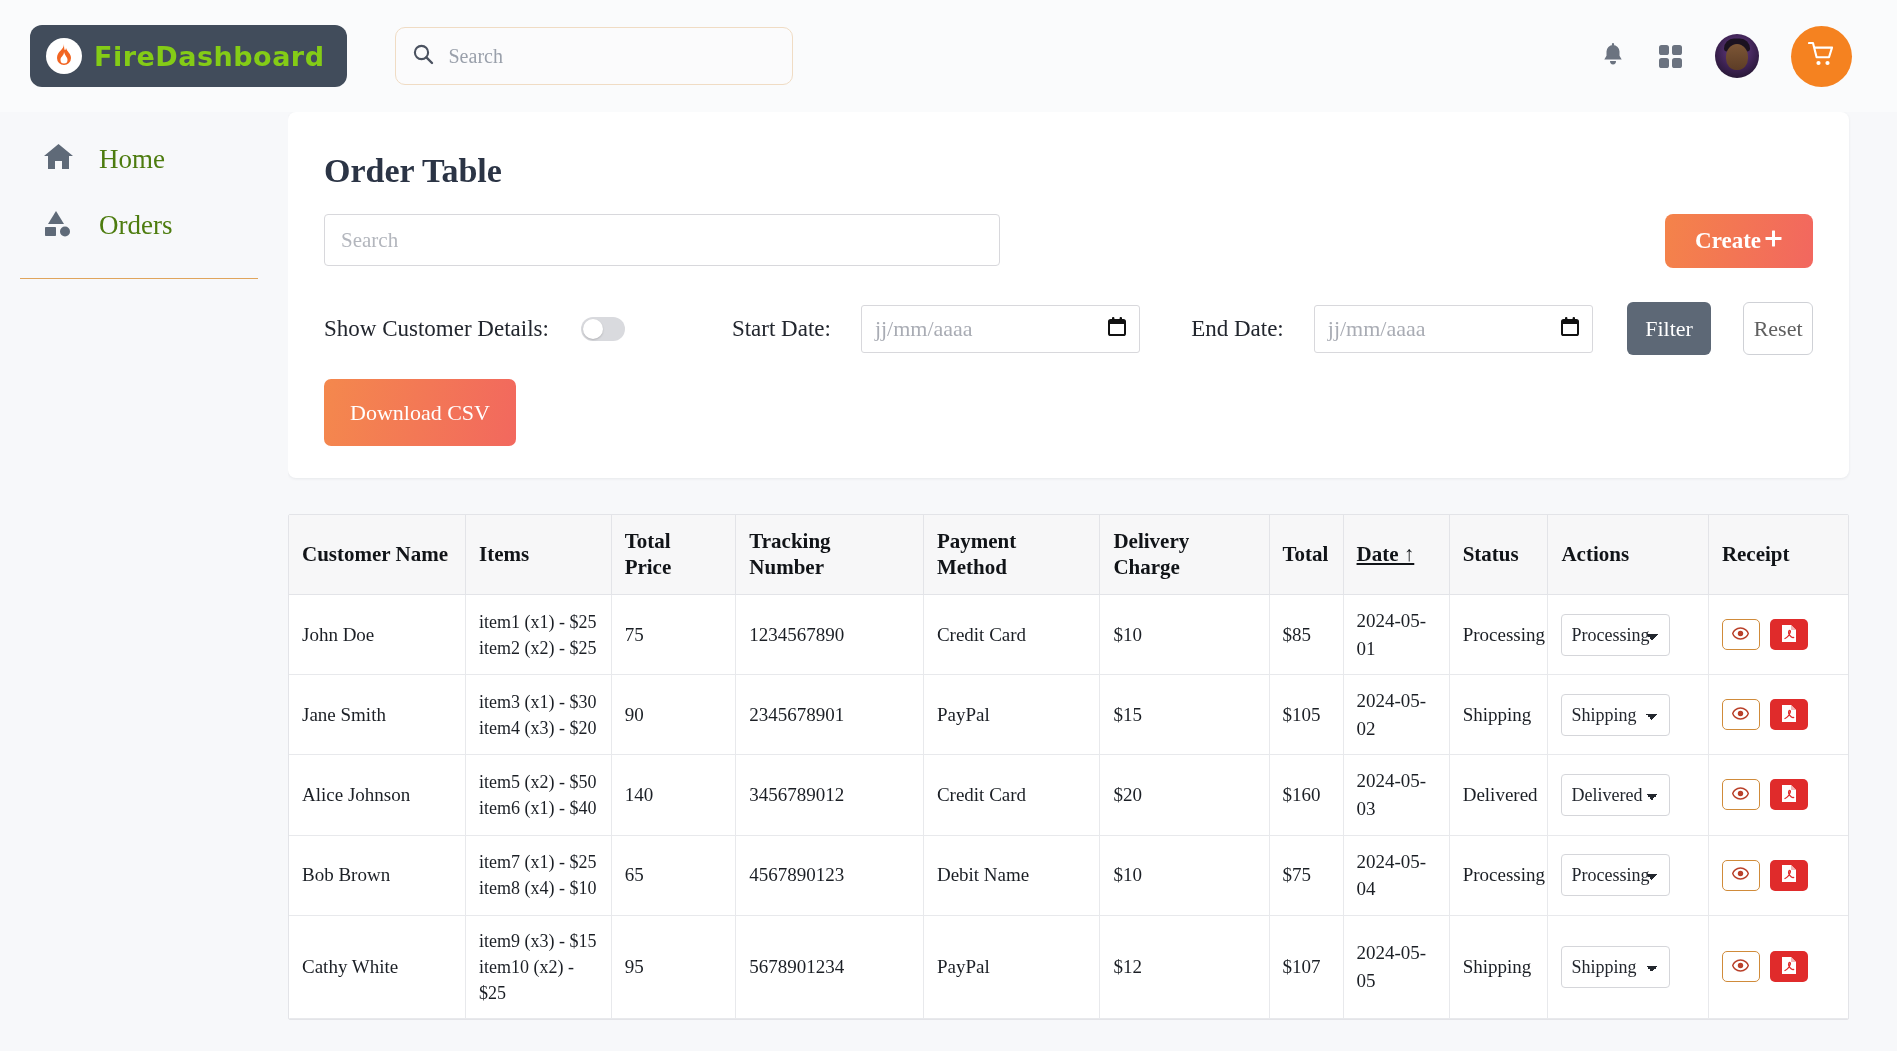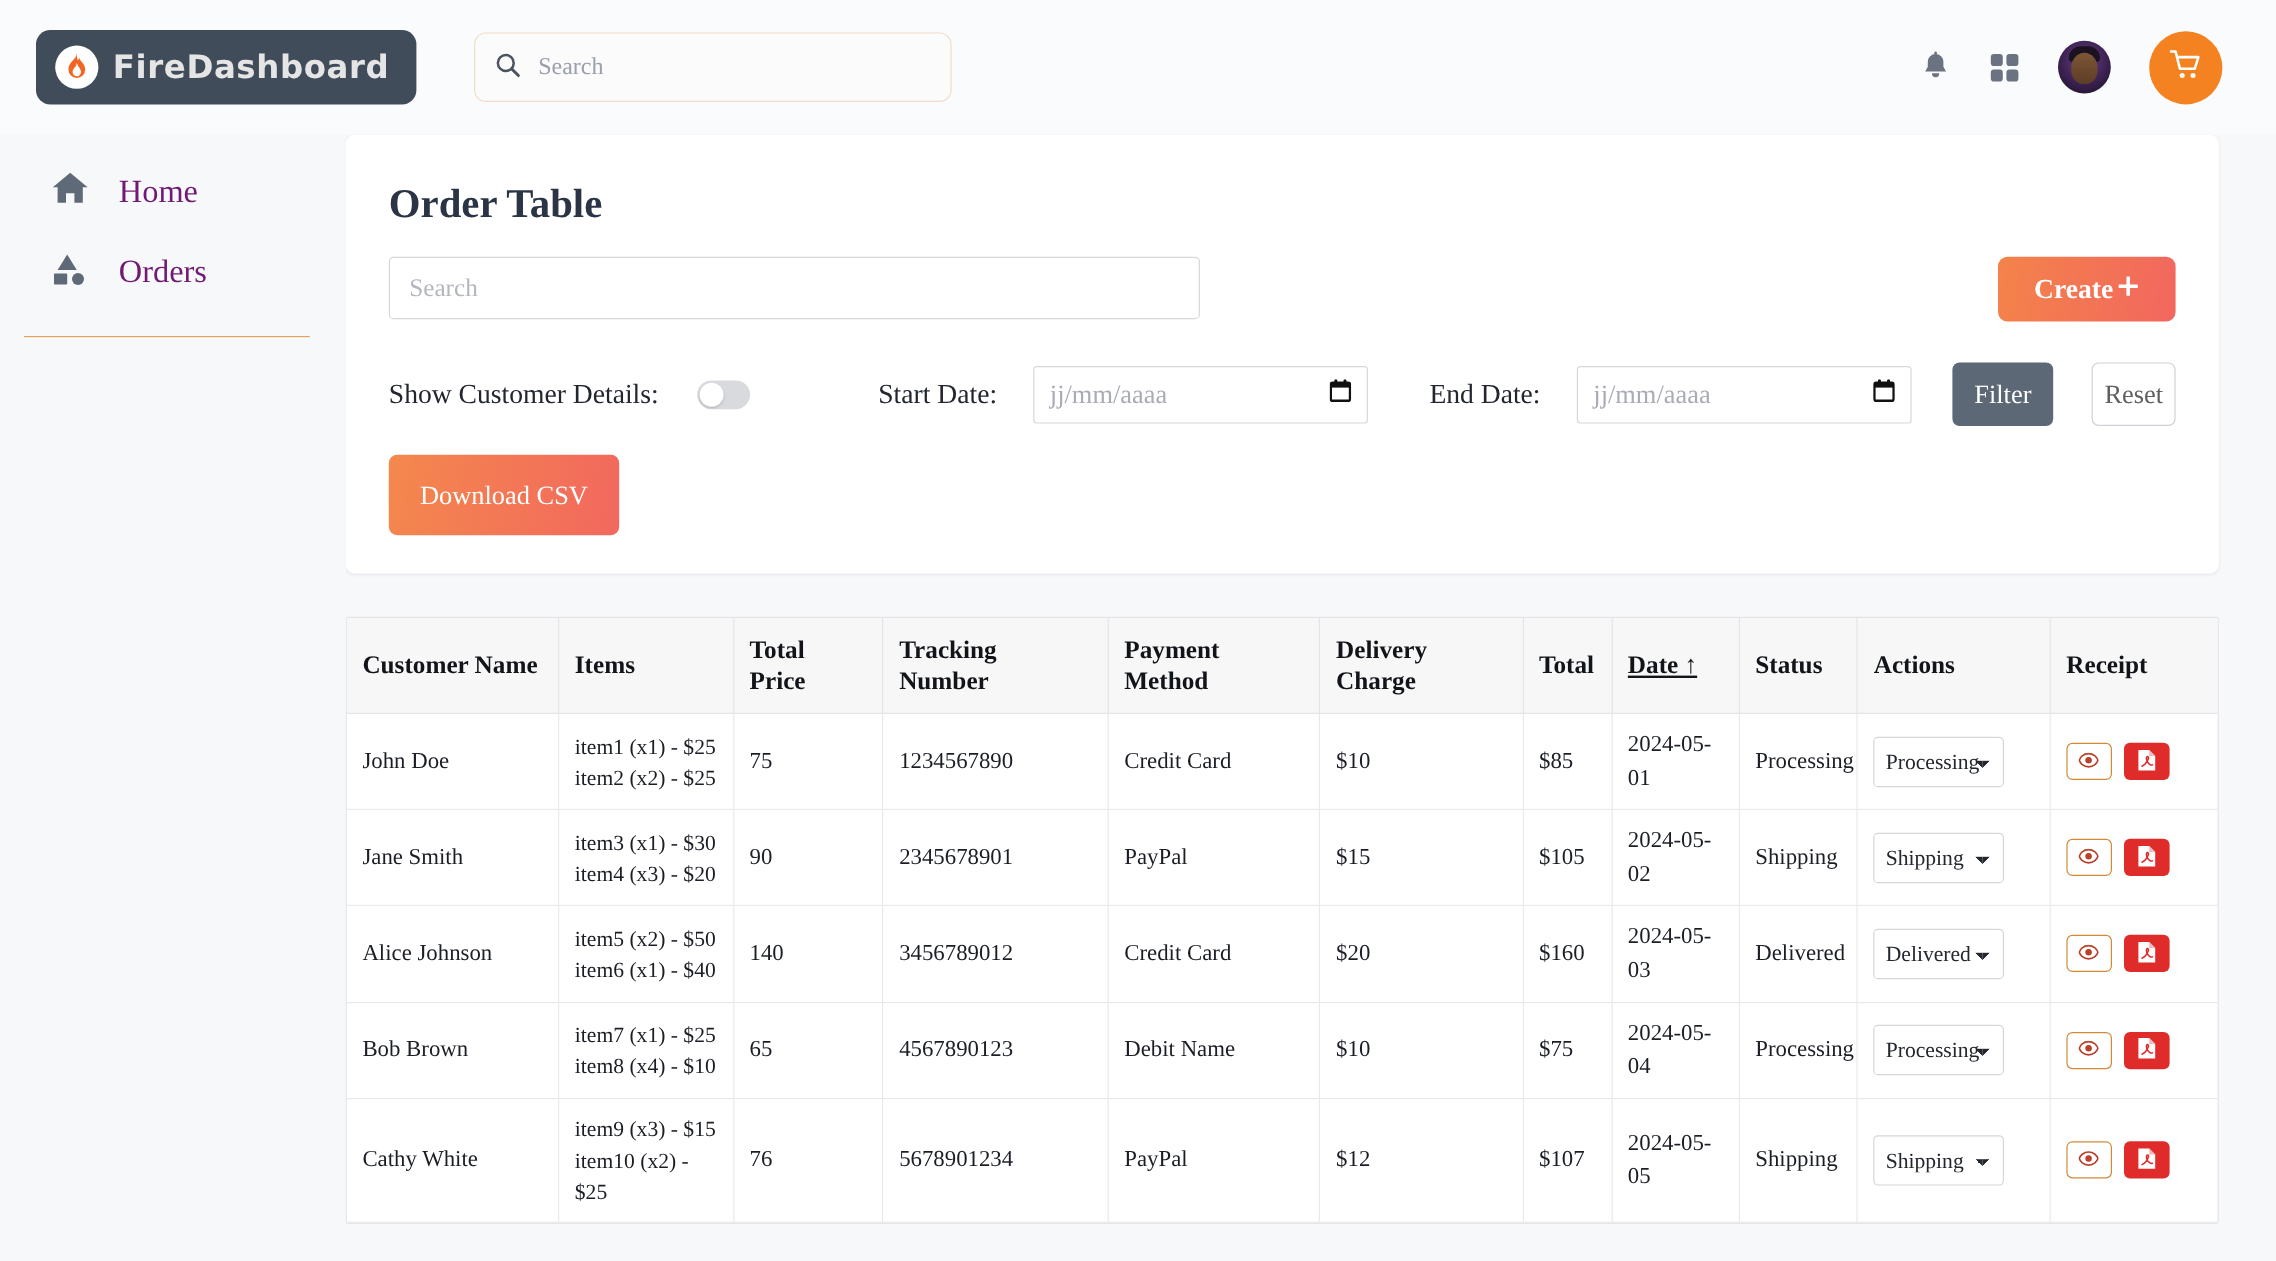--- a/index.html
+++ b/index.html
@@ -32,21 +32,21 @@
     margin-left: 0px;
   }
   .logo-flame {
     width: 36px; height: 36px;
     border-radius: 50%;
     background: #ffffff;
     display: flex; align-items: center; justify-content: center;
     flex: 0 0 auto;
   }
   .logo-text {
-    color: #e5e5e5;
+    color: #84cc16;
     font-family: "DejaVu Sans", sans-serif;
     font-weight: bold;
     font-size: 27px;
     letter-spacing: 0.5px;
   }
   .topsearch {
     margin-left: 48px;
     width: 398px;
     height: 58px;
     background: #fbfbfc;
@@ -117,21 +117,21 @@
   }
   .nav-item {
     display: flex;
     align-items: center;
     gap: 24px;
     padding: 16px 0 16px 42px;
     cursor: pointer;
   }
   .nav-label {
     font-size: 27px;
-    color: #701a75;
+    color: #4d7c0f;
     font-family: "Liberation Serif", serif;
   }
   .nav-divider {
     margin: 20px 30px 0 20px;
     border-bottom: 1.5px solid #e0a55c;
   }
 
   .content {
     flex: 1;
     padding: 0 48px 0 0;
@@ -665,21 +665,21 @@
                   </button>
                 </div>
               </td>
             </tr>
             <tr>
               <td>Cathy White</td>
               <td class="items-cell">
                 <div>item9 (x3) - $15</div>
                 <div>item10 (x2) - $25</div>
               </td>
-              <td>76</td>
+              <td>95</td>
               <td>5678901234</td>
               <td>PayPal</td>
               <td>$12</td>
               <td>$107</td>
               <td>2024-05-05</td>
               <td>Shipping</td>
               <td><select class="status-select"><option value="Processing">Processing</option><option value="Shipping" selected="">Shipping</option><option value="Delivered">Delivered</option></select></td>
               <td>
                 <div class="receipt-cell">
                   <button class="btn-eye">

